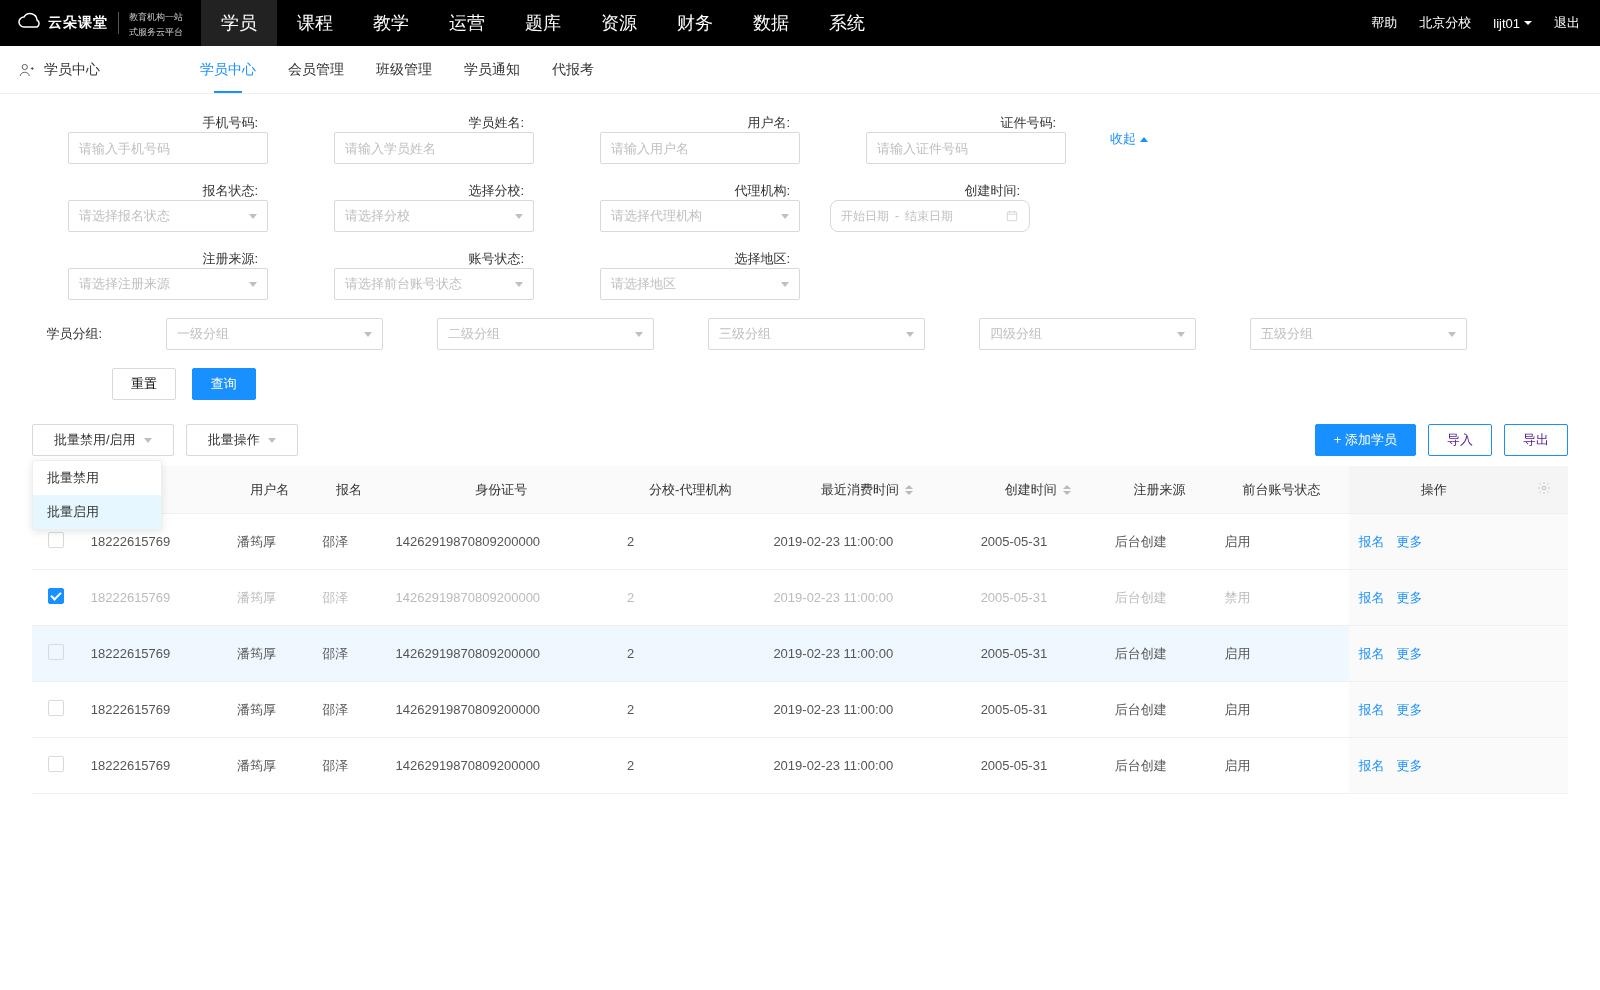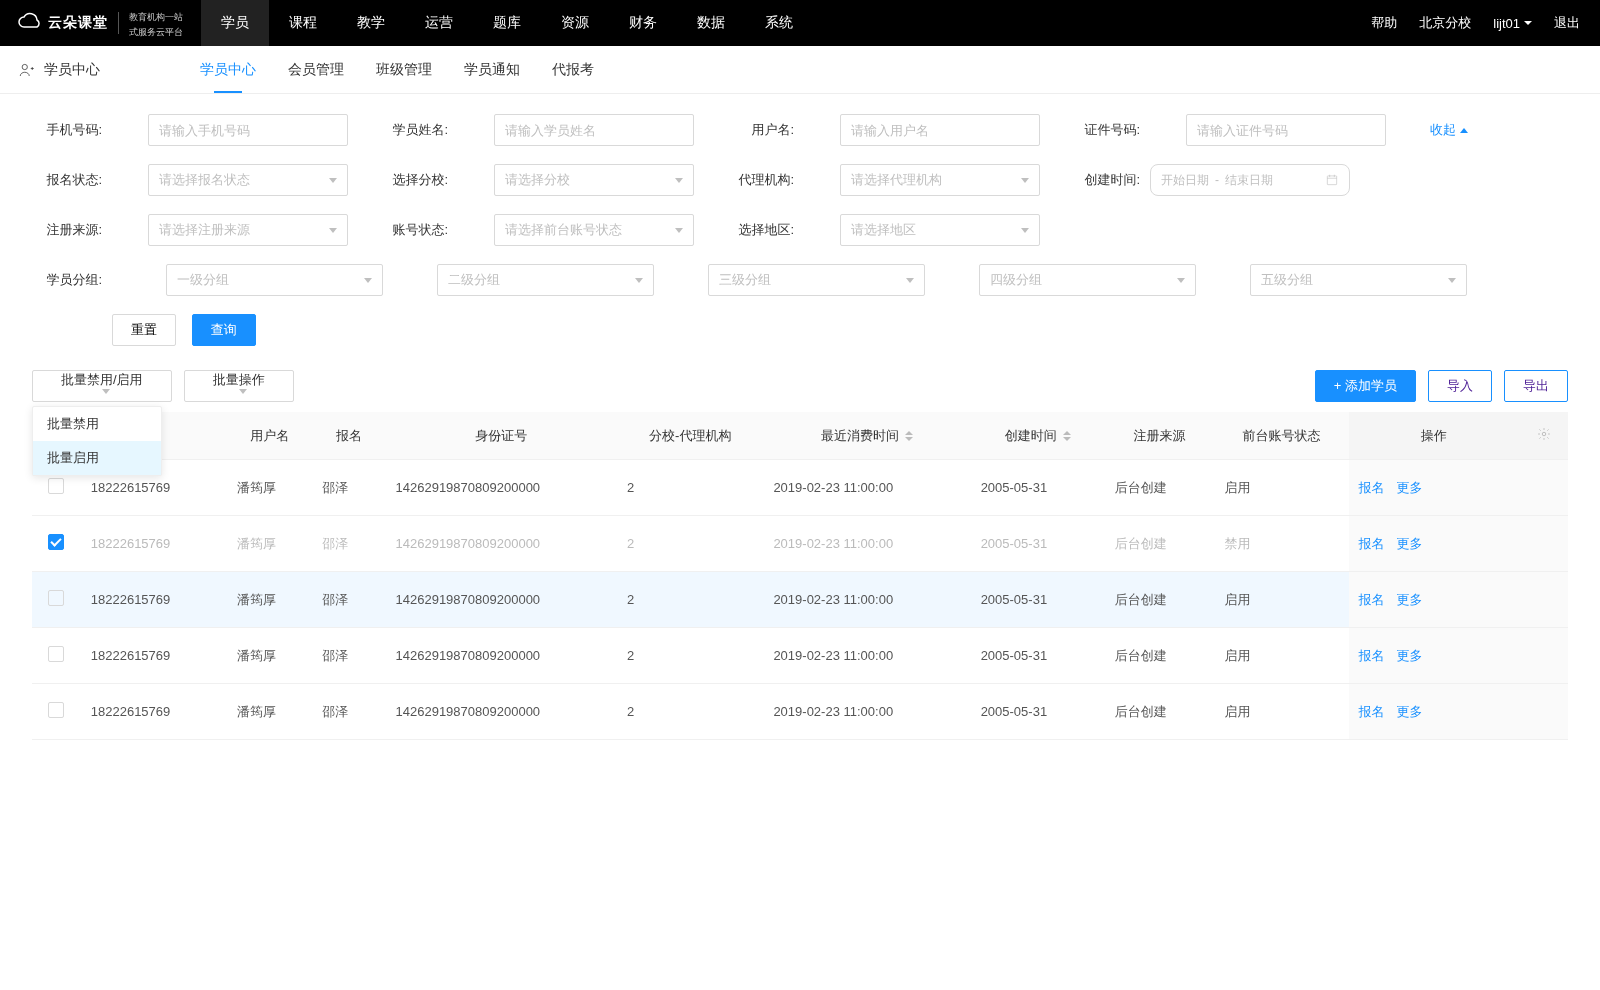--- a/index.html
+++ b/index.html
@@ -5,58 +5,58 @@
     * { margin: 0; padding: 0; box-sizing: border-box; }
     body { font-family: -apple-system, "PingFang SC", "Microsoft YaHei", sans-serif; font-size: 13px; color: #333; background: #fff; }
     
     .top-nav { background: #000; height: 46px; display: flex; align-items: center; padding: 0 20px 0 0; }
     .logo { display: flex; align-items: center; padding: 0 18px; color: #fff; height: 100%; }
     .logo-icon { width: 24px; height: 24px; margin-right: 6px; }
     .logo-text { font-size: 14px; font-weight: bold; letter-spacing: 1px; }
     .logo-divider { width: 1px; height: 22px; background: #555; margin: 0 10px; }
     .logo-sub { font-size: 9px; color: #ccc; line-height: 1.2; }
     .top-menu { display: flex; height: 100%; }
-    .top-menu-item { padding: 0 20px; color: #fff; display: flex; align-items: center; cursor: pointer; font-size: 14px; }
+    .top-menu-item { padding: 0 20px; color: #fff; display: flex; align-items: center; cursor: pointer; font-size: 18px; }
     .top-menu-item.active { background: #222; }
     .top-right { margin-left: auto; display: flex; align-items: center; gap: 22px; color: #fff; font-size: 13px; }
     .top-right-item { cursor: pointer; display: flex; align-items: center; }
     .caret-down { width: 0; height: 0; border-left: 4px solid transparent; border-right: 4px solid transparent; border-top: 4px solid #fff; margin-left: 4px; }
     
     .sub-nav { height: 48px; display: flex; align-items: center; padding: 0 18px; border-bottom: 1px solid #eee; }
     .sub-nav-title { display: flex; align-items: center; font-size: 14px; color: #333; margin-right: 100px; }
     .user-icon { width: 18px; height: 18px; margin-right: 8px; }
     .sub-menu { display: flex; gap: 32px; height: 100%; }
     .sub-menu-item { display: flex; align-items: center; cursor: pointer; font-size: 14px; position: relative; }
     .sub-menu-item.active { color: #1890ff; }
     .sub-menu-item.active::after { content: ""; position: absolute; bottom: 0; left: 50%; transform: translateX(-50%); width: 28px; height: 2px; background: #1890ff; }
     
     .filter-area { padding: 20px 32px 0 32px; }
     .filter-row { display: flex; gap: 30px; margin-bottom: 18px; align-items: center; }
-    .filter-item { display: flex; align-items: center; }
+    .filter-item { display: flex; align-items: flex-end; flex-direction: column; }
     .filter-label { width: 70px; text-align: right; margin-right: 10px; color: #333; font-size: 13px; }
     .filter-input, .filter-select { width: 200px; height: 32px; border: 1px solid #d9d9d9; border-radius: 2px; padding: 0 10px; font-size: 13px; background: #fff; color: #333; margin-left: 36px; }
     .filter-input::placeholder { color: #bfbfbf; }
     .filter-select { display: flex; align-items: center; justify-content: space-between; color: #bfbfbf; cursor: pointer; }
     .filter-select.sm { width: 217px; }
     .select-arrow { width: 0; height: 0; border-left: 4px solid transparent; border-right: 4px solid transparent; border-top: 5px solid #bfbfbf; }
     .date-range { width: 200px; height: 32px; border: 1px solid #d9d9d9; border-radius: 8px; padding: 0 10px; display: flex; align-items: center; color: #bfbfbf; font-size: 12px; }
     .date-icon { margin-left: auto; width: 14px; height: 14px; }
     .collapse-link { color: #1890ff; cursor: pointer; margin-left: 14px; display: flex; align-items: center; font-size: 13px; }
     .collapse-caret { width: 0; height: 0; border-left: 4px solid transparent; border-right: 4px solid transparent; border-bottom: 5px solid #1890ff; margin-left: 4px; }
     
     .group-row { display: flex; gap: 18px; margin-bottom: 18px; align-items: center; }
     .group-label { width: 70px; text-align: right; margin-right: 10px; color: #333; }
     
     .action-row { margin-bottom: 24px; }
     .btn { height: 32px; padding: 0 18px; border-radius: 2px; cursor: pointer; font-size: 13px; display: inline-flex; align-items: center; }
     .btn-default { border: 1px solid #d9d9d9; background: #fff; margin-right: 12px; }
     .btn-primary { border: 1px solid #1890ff; background: #1890ff; color: #fff; }
     
     .toolbar { display: flex; align-items: center; padding: 0 32px; margin-bottom: 10px; position: relative; }
-    .dropdown-btn { height: 32px; padding: 0 28px; border: 1px solid #d9d9d9; border-radius: 2px; display: flex; align-items: center; cursor: pointer; margin-right: 12px; background: #fff; flex-direction: column; }
+    .dropdown-btn { height: 32px; padding: 0 21px; border: 1px solid #d9d9d9; border-radius: 2px; display: flex; align-items: center; cursor: pointer; margin-right: 12px; background: #fff; }
     .dropdown-btn .select-arrow { margin-left: 8px; }
     .dropdown-menu { position: absolute; top: 36px; left: 32px; width: 130px; background: #fff; border: 1px solid #eee; box-shadow: 0 2px 8px rgba(0,0,0,0.1); border-radius: 2px; z-index: 10; }
     .dropdown-menu-item { padding: 8px 14px; cursor: pointer; font-size: 13px; }
     .dropdown-menu-item.hover { background: #e6f7ff; }
     .toolbar-right { margin-left: auto; display: flex; gap: 12px; }
     .btn-outline-primary { border: 1px solid #1890ff; color: #4c1d95; background: #fff; }
     
     .table { width: calc(100% - 64px); margin: 0 32px; border-collapse: collapse; }
     .table th { text-align: center; padding: 14px 10px; background: #fafafa; font-weight: normal; color: #333; font-size: 13px; border-bottom: 1px solid #f0f0f0; }
     .table td { padding: 18px 10px; border-bottom: 1px solid #f0f0f0; font-size: 13px; color: #555; }

